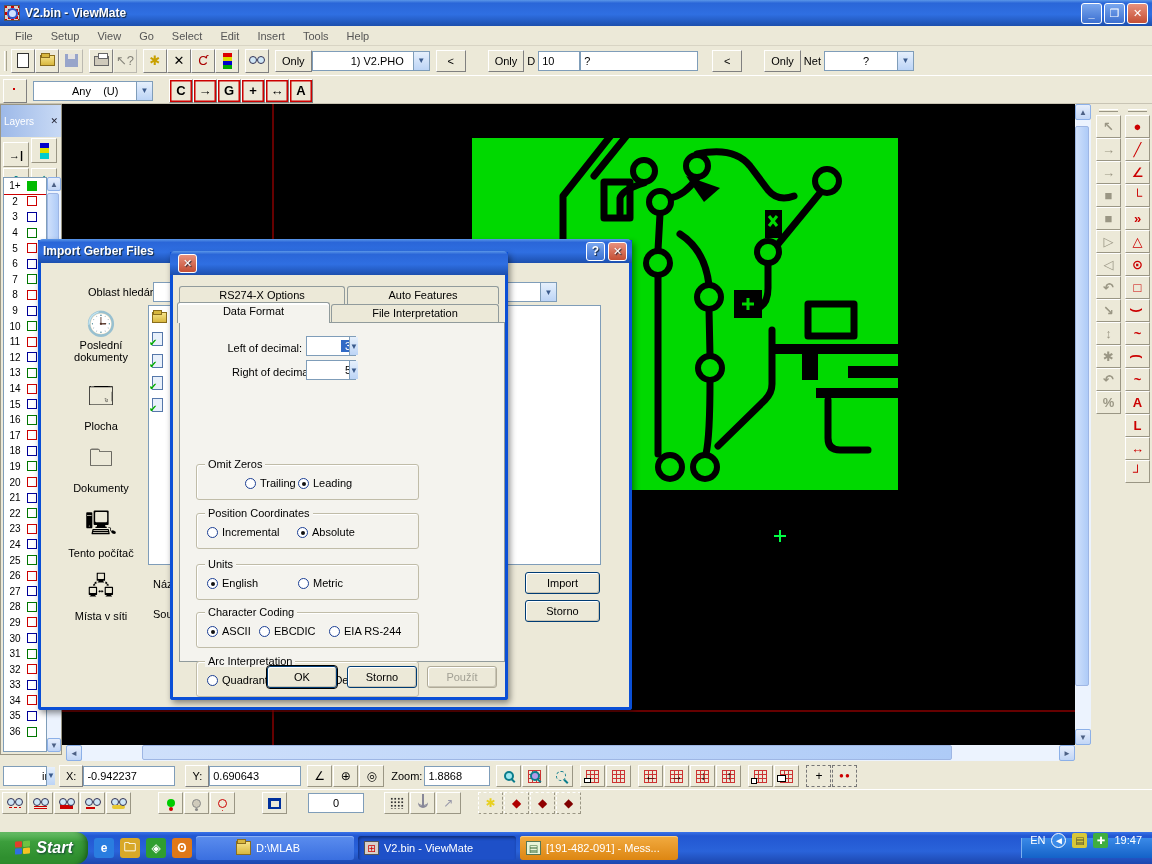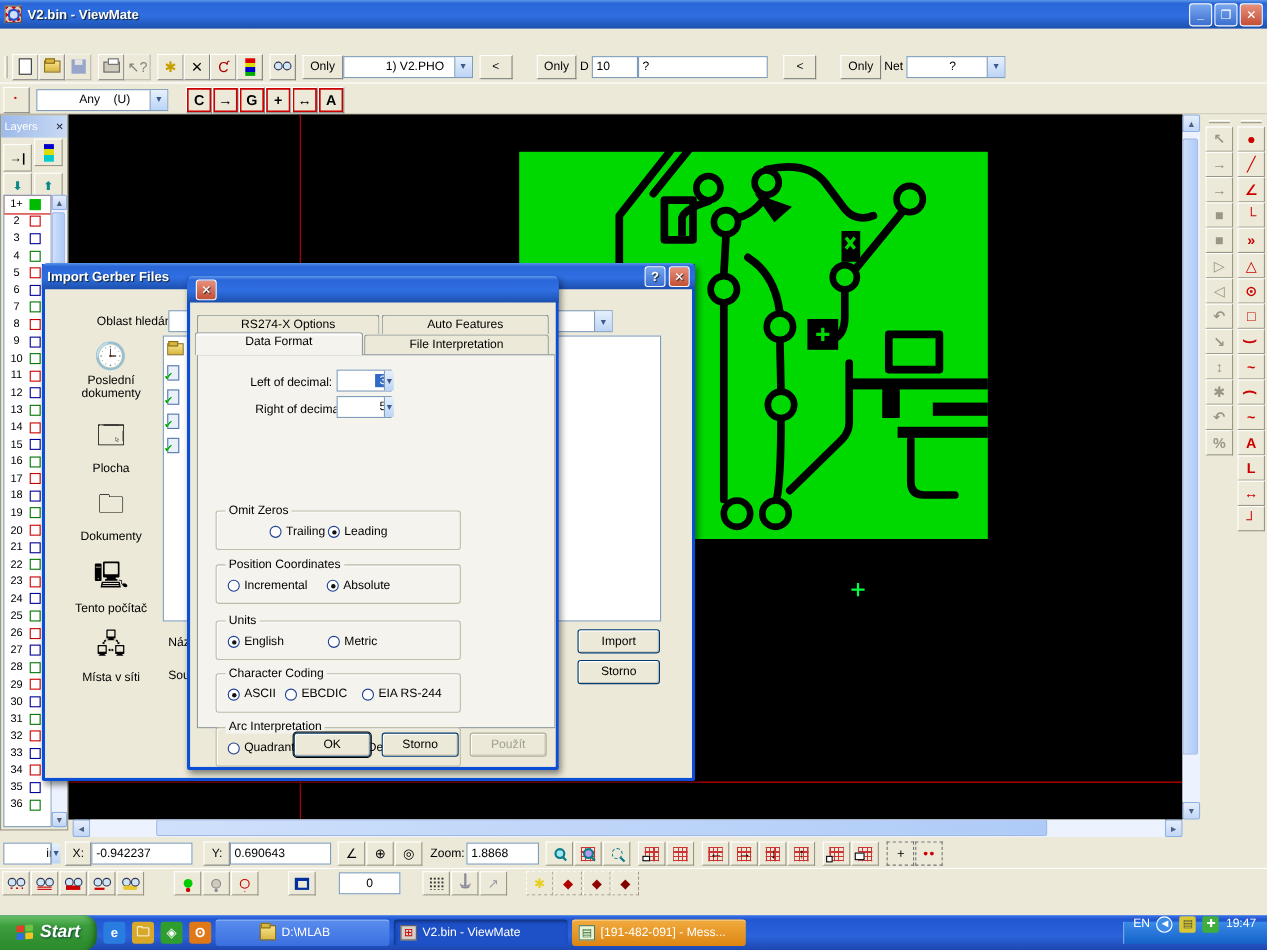--- a/index.html
+++ b/index.html
@@ -72,21 +72,21 @@
   .palette { width:27px; background:#ECE9D8; }
   .pal-btn { width:25px; height:23px; margin:0 auto; background:#ECE9D8; border:1px solid; border-color:#fff #9a9684 #9a9684 #fff;
     display:flex; align-items:center; justify-content:center; font-size:13px; font-weight:bold; }
   .pal-btn.dis { color:#9a9684; }
   .pal-btn.red { color:#cc0000; }
   .pal-handle { width:19px; height:3px; margin:3px auto 3px; border-top:1px solid #fff; border-bottom:1px solid #9a9684; }
   .rot90 { display:inline-block; transform:rotate(90deg); }
 
   
   #layers-panel { left:0; top:0; width:62px; height:651px; background:#ECE9D8; border:1px solid #9a9684; z-index:2; }
-  #layers-title { height:20px; background:linear-gradient(90deg,#9db9e8,#c9daf5); display:flex; align-items:center;
+  #layers-title { height:32px; background:linear-gradient(90deg,#9db9e8,#c9daf5); display:flex; align-items:center;
     padding:0 3px; color:#fff; font-size:10px; }
   #layers-title .t { flex:1; }
   #layers-close { color:#223; font-size:9px; font-weight:bold; }
   .lay-btn { width:26px; height:25px; display:inline-flex; align-items:center; justify-content:center;
     background:#ECE9D8; border:1px solid; border-color:#fff #9a9684 #9a9684 #fff; margin:1px 0 0 2px; font-weight:bold; }
   .teal { color:#0c8a8a; }
   #layer-list { position:absolute; left:2px; top:72px; width:44px; height:575px; background:#fff;
     border:1px solid #7F9DB9; overflow:hidden; }
   .layer-row { height:15.6px; display:flex; align-items:center; }
   .layer-row .num { width:22px; text-align:center; font-size:10px; }
@@ -186,20 +186,31 @@
 <div id="stage">
 
   <div id="titlebar" class="abs">
     <div id="app-icon"></div>
     <div id="title-text">V2.bin - ViewMate</div>
     <div class="cap-btn">_</div>
     <div class="cap-btn">❐</div>
     <div class="cap-btn close">✕</div>
   </div>
 
+  <div id="menubar" class="abs">
+      <div class="menu-item">File</div>
+      <div class="menu-item">Setup</div>
+      <div class="menu-item">View</div>
+      <div class="menu-item">Go</div>
+      <div class="menu-item">Select</div>
+      <div class="menu-item">Edit</div>
+      <div class="menu-item">Insert</div>
+      <div class="menu-item">Tools</div>
+      <div class="menu-item">Help</div>
+    </div>
 
   <div id="toolbar1" class="abs toolbar">
     <div class="grip"></div>
     <div class="tb-btn raised">
         <span class="ic-page"></span>
       </div>
     <div class="tb-btn raised">
         <span class="ic-folder"></span>
       </div>
     <div class="tb-btn raised dis">

